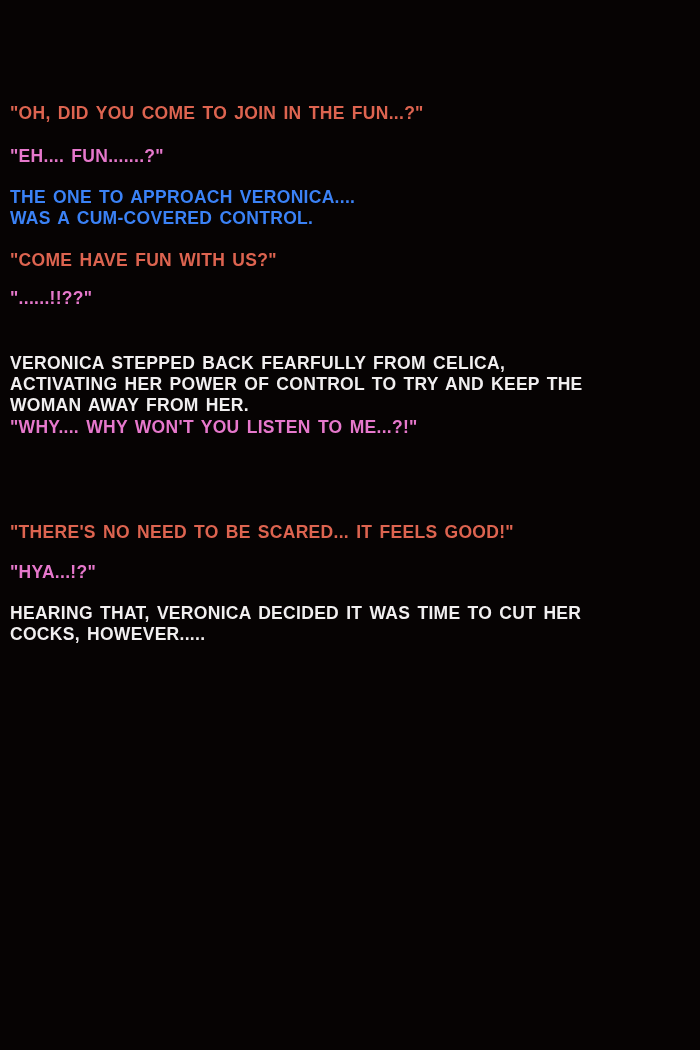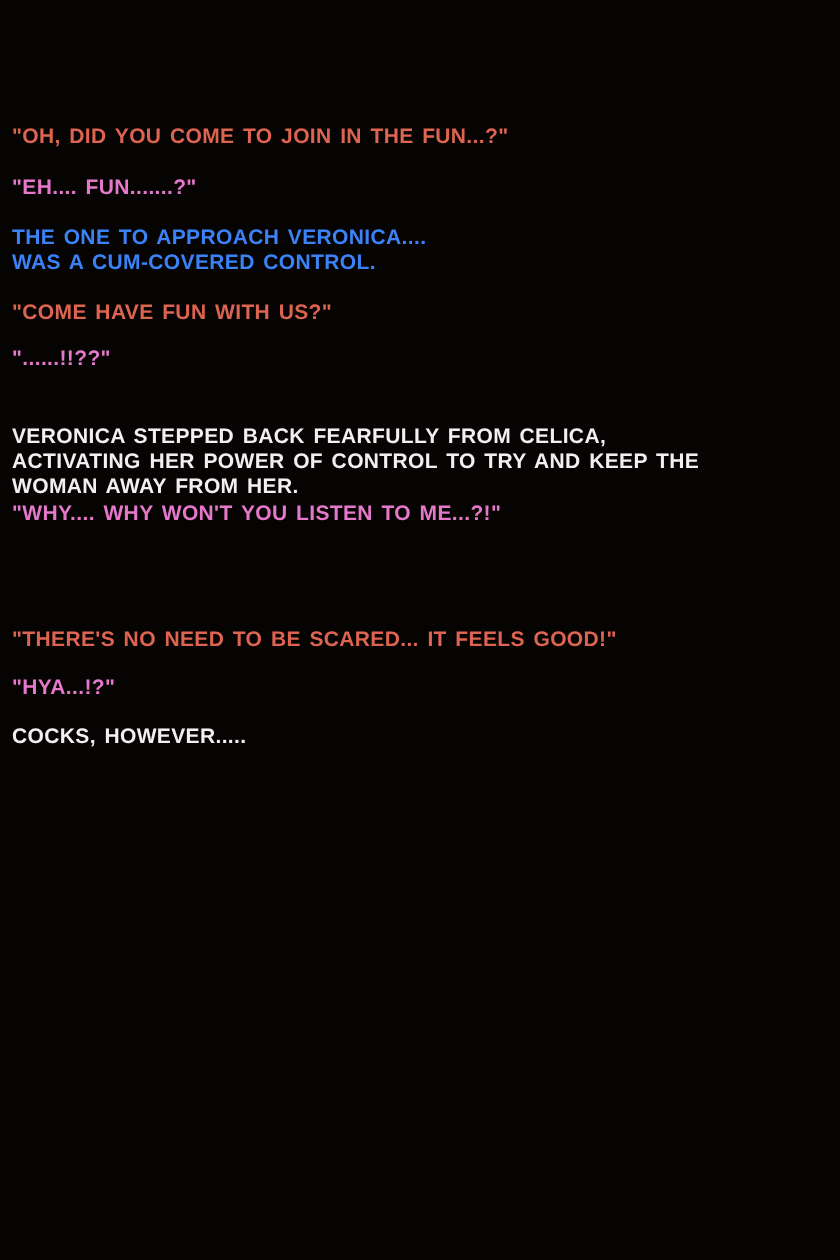--- a/index.html
+++ b/index.html
@@ -65,16 +65,17 @@
 
   <p class="text-block" style="top: 522px; color: rgb(221, 100, 80);">
     <span class="line">"THERE'S NO NEED TO BE SCARED... IT FEELS GOOD!"</span>
   </p>
 
   <p class="text-block" style="top: 562px; color: rgb(230, 120, 204);">
     <span class="line">"HYA...!?"</span>
   </p>
 
   <p class="text-block" style="top: 603px; color: rgb(241, 239, 240);">
+    <span class="line">HEARING THAT, VERONICA DECIDED IT WAS TIME TO CUT HER</span>
     <span class="line">COCKS, HOWEVER.....</span>
   </p>
 
 </div>
 
 </body></html>

